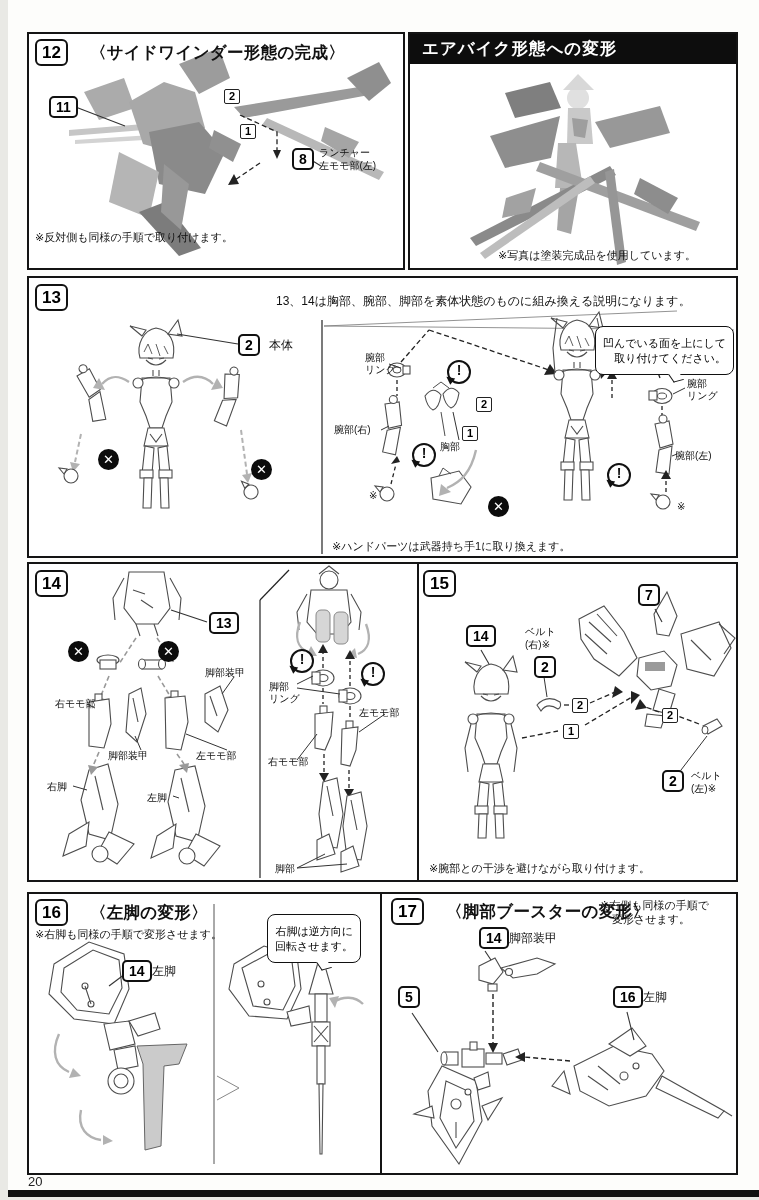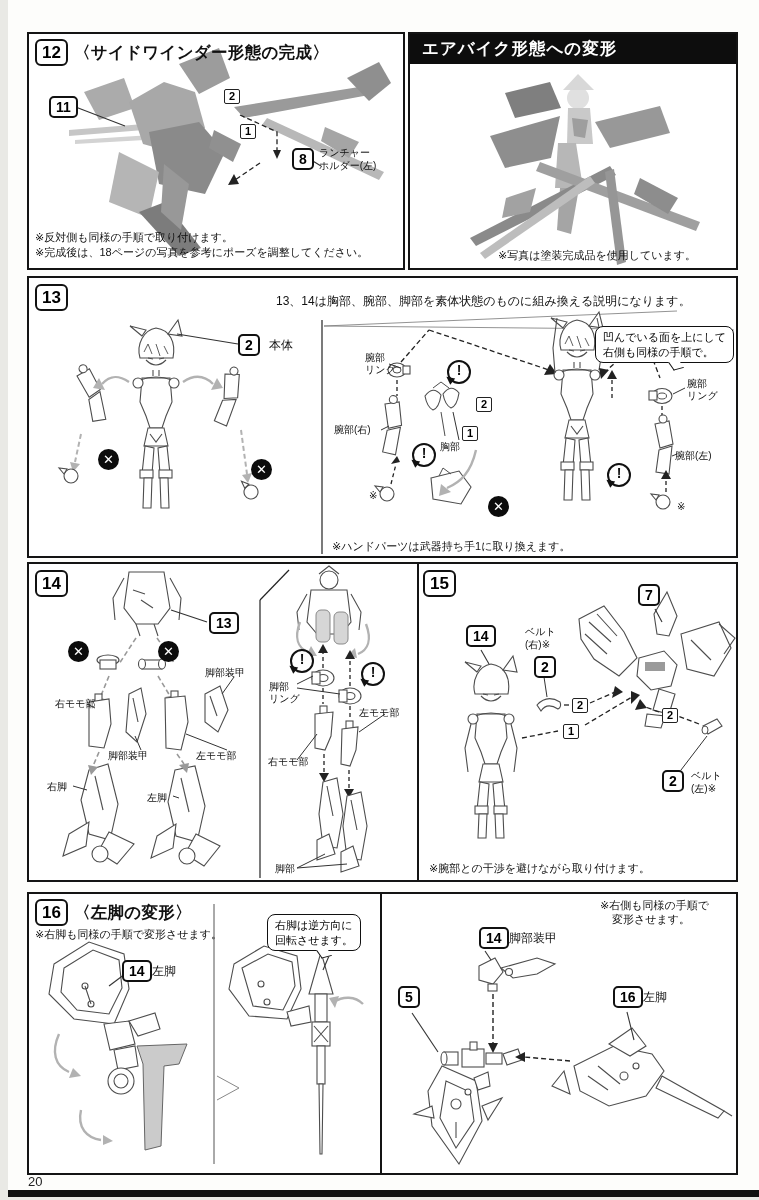--- a/index.html
+++ b/index.html
@@ -2,39 +2,39 @@
 <html><head>
 <meta charset="utf-8">
 <style>
   html,body{margin:0;padding:0;}
   body{font-family:"Liberation Sans","DejaVu Sans",sans-serif;background:#dcdcd8;}
   .page{position:relative;width:759px;height:1200px;background:#e9e9e5;overflow:hidden;}
   .sheet{position:absolute;left:8px;top:0;width:751px;height:1190px;background:#fdfdfb;}
   .bottombar{position:absolute;left:8px;top:1190px;width:751px;height:7px;background:#101010;}
   .panel{position:absolute;border:2px solid #141414;background:#fff;box-sizing:border-box;}
   .art{position:absolute;left:0;top:0;width:100%;height:100%;}
-  .steprow{position:absolute;display:flex;align-items:center;gap:6px;z-index:5;}
+  .steprow{position:absolute;display:flex;align-items:center;gap:22px;z-index:5;}
   .stepbox{display:inline-block;border:2px solid #111;border-radius:6px;background:#fff;
            font-weight:bold;font-size:17px;line-height:23px;padding:0 5px;}
   .h-title{font-size:16.5px;font-weight:bold;color:#111;letter-spacing:.3px;white-space:nowrap;}
   .subtitle{position:absolute;font-size:12px;color:#111;white-space:nowrap;z-index:5;}
   .nbox{position:absolute;border:2px solid #111;border-radius:5px;background:#fff;
         font-weight:bold;font-size:14px;line-height:18px;padding:0 5px;z-index:6;}
   .cbox{position:absolute;border:1.5px solid #222;border-radius:2px;background:#fff;
         font-weight:bold;font-size:11px;line-height:13px;padding:0 4px;z-index:6;}
   .lbl{position:absolute;font-size:10px;line-height:12px;color:#111;white-space:nowrap;z-index:6;}
   .note{position:absolute;font-size:11px;color:#111;white-space:nowrap;z-index:6;text-align:right;}
   .xmark{position:absolute;width:21px;height:21px;border-radius:50%;background:#0c0c0c;color:#fff;
          font-weight:bold;font-size:13px;text-align:center;line-height:21px;z-index:7;}
   .warn{position:absolute;width:20px;height:20px;border-radius:50%;border:2px solid #111;background:#fff;
         color:#111;font-weight:bold;font-size:14px;text-align:center;line-height:16px;z-index:7;box-sizing:content-box;}
   .warn::before{content:"";position:absolute;left:-7px;bottom:0px;width:0;height:0;
         border:4px solid transparent;border-right:8px solid #111;transform:rotate(38deg);}
   .callout{position:absolute;border:1.5px solid #111;border-radius:8px;background:#fff;
-        font-size:11px;line-height:14.5px;padding:3px 7px;text-align:left;z-index:6;white-space:nowrap;}
+        font-size:11px;line-height:14.5px;padding:9px 7px;text-align:right;z-index:6;white-space:nowrap;}
   .callout::after{content:"";position:absolute;left:55%;bottom:-8px;width:9px;height:9px;background:#fff;
         border-right:1.5px solid #111;border-bottom:1.5px solid #111;transform:rotate(55deg) skewX(-20deg);}
   .blackbar{position:absolute;left:0;top:0;right:0;height:30px;background:#0d0d0d;z-index:5;}
   .blackbar span{display:block;color:#fff;font-weight:bold;font-size:16.5px;padding:4px 0 0 12px;letter-spacing:1px;}
   .pagenum{position:absolute;font-size:13px;color:#222;z-index:5;}
 </style>
 </head>
 <body>
 
 <div class="page">
@@ -68,23 +68,22 @@
     </svg>
     <div class="steprow" style="left:6px;top:5px;">
       <span class="stepbox">12</span>
       <span class="h-title">〈サイドワインダー形態の完成〉</span>
     </div>
     <span class="nbox" style="left:20px;top:62px;">11</span>
     <span class="cbox" style="left:195px;top:55px;">2</span>
     <span class="cbox" style="left:211px;top:90px;">1</span>
     <span class="nbox" style="left:263px;top:114px;">8</span>
     <span class="lbl" style="left:290px;top:113px;">ランチャー</span>
-    <span class="lbl" style="left:290px;top:126px;">ホルダー(左)</span>
+    <span class="lbl" style="left:290px;top:126px;">左モモ部(左)</span>
     <span class="note" style="left:6px;top:196px;">※反対側も同様の手順で取り付けます。</span>
-    <span class="note" style="left:6px;top:211px;">※完成後は、18ページの写真を参考にポーズを調整してください。</span>
   </div>
 
   <div class="panel" style="left:408px;top:32px;width:330px;height:238px;">
     <div class="blackbar">
       <span>エアバイク形態への変形</span>
     </div>
     <svg class="art" viewBox="0 0 326 234" style="top:0;">
       <g transform="translate(0,14)">
         <polygon points="95,45 140,34 151,60 105,70" fill="#7f7f7f"></polygon>
         <polygon points="80,88 150,68 141,110 95,120" fill="#8e8e8e"></polygon>
@@ -218,21 +217,21 @@
     <span class="warn" style="left:418px;top:82px;">!</span>
     <span class="lbl" style="left:305px;top:146px;">腕部(右)</span>
     <span class="warn" style="left:383px;top:165px;">!</span>
     <span class="lbl" style="left:411px;top:163px;">胸部</span>
     <span class="cbox" style="left:447px;top:119px;">2</span>
     <span class="cbox" style="left:433px;top:148px;">1</span>
     <span class="lbl" style="left:340px;top:212px;">※</span>
     <span class="xmark" style="left:459px;top:218px;">✕</span>
     <div class="callout" style="left:566px;top:48px;">
       <div>凹んでいる面を上にして</div>
-      <div>右側も同様の手順で。</div>
+      <div>取り付けてください。</div>
     </div>
     <span class="lbl" style="left:658px;top:100px;">腕部</span>
     <span class="lbl" style="left:658px;top:112px;">リング</span>
     <span class="lbl" style="left:646px;top:172px;">腕部(左)</span>
     <span class="warn" style="left:578px;top:185px;">!</span>
     <span class="lbl" style="left:648px;top:223px;">※</span>
     <span class="note" style="left:303px;top:261px;">※ハンドパーツは武器持ち手1に取り換えます。</span>
   </div>
 
   <div class="panel" style="left:27px;top:562px;width:392px;height:320px;">
@@ -542,20 +541,24 @@
         <line x1="342" y1="217" x2="350" y2="222"></line>
         <circle cx="242" cy="182" r="4"></circle>
         <circle cx="254" cy="172" r="3"></circle>
         <path d="M206,182 L226,196 M216,172 L238,190" fill="none"></path>
       </g>
       <path d="M188,167 L142,163" fill="none" stroke="#222" stroke-width="1.4" stroke-dasharray="5 3"></path>
       <polygon points="143,158 143,168 133,163" fill="#222"></polygon>
       <line x1="245" y1="118" x2="252" y2="146" stroke="#333" stroke-width="1.1"></line>
       <line x1="103" y1="57" x2="109" y2="66" stroke="#333" stroke-width="1.1"></line>
     </svg>
+    <div class="steprow" style="left:9px;top:4px;">
+      <span class="stepbox">17</span>
+      <span class="h-title">〈脚部ブースターの変形〉</span>
+    </div>
     <span class="note" style="left:218px;top:4px;">※右側も同様の手順で</span>
     <span class="note" style="left:230px;top:18px;">変形させます。</span>
     <span class="nbox" style="left:97px;top:33px;">14</span>
     <span class="lbl" style="left:127px;top:38px;font-size:12px;">脚部装甲</span>
     <span class="nbox" style="left:16px;top:92px;">5</span>
     <span class="nbox" style="left:231px;top:92px;">16</span>
     <span class="lbl" style="left:261px;top:97px;font-size:12px;">左脚</span>
   </div>
 
   <span class="pagenum" style="left:28px;top:1174px;">20</span>

